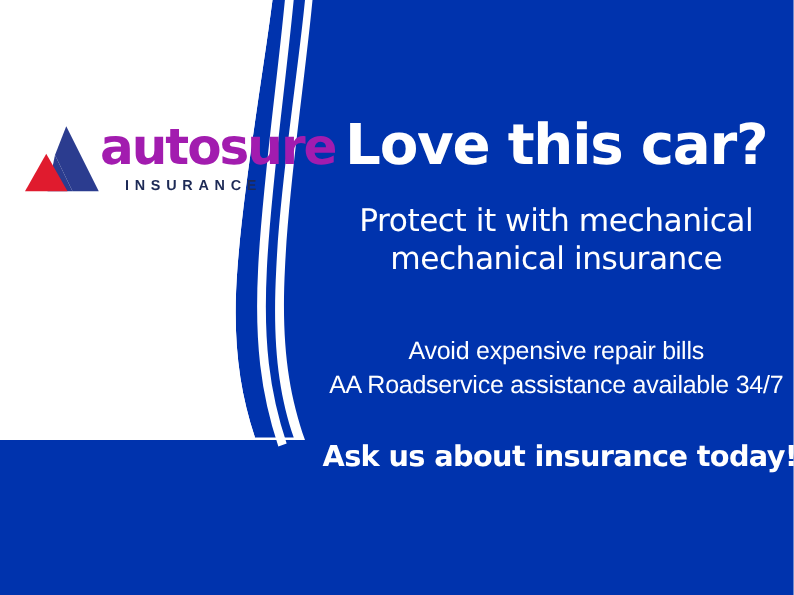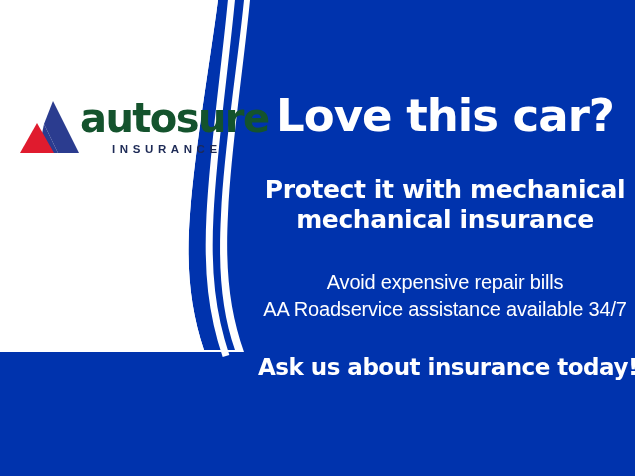--- a/index.html
+++ b/index.html
@@ -49,27 +49,27 @@
     top: 0px;
     width: 150px;
   }
   .wordmark {
     display: block;
     font-family: "DejaVu Sans", sans-serif;
     font-weight: bold;
     font-size: 40px;
     line-height: 44px;
     letter-spacing: -1.6px;
-    color: #14532d;
+    color: #a21caf;
     white-space: nowrap;
   }
   .wordsub {
     display: block;
     margin-top: 2px;
-    margin-left: 32px;
+    margin-left: 20px;
     font-family: "Liberation Sans", sans-serif;
     font-weight: bold;
     font-size: 11.5px;
     line-height: 14px;
     letter-spacing: 4.6px;
     color: #1d2a56;
     white-space: nowrap;
   }
   
   #copy {
@@ -83,28 +83,28 @@
   .headline {
     font-family: "DejaVu Sans", sans-serif;
     font-weight: bold;
     font-size: 45px;
     line-height: 52px;
     letter-spacing: -1px;
     margin: 0;
   }
   .subhead {
     font-family: "DejaVu Sans", sans-serif;
-    font-weight: bold;
+    font-weight: normal;
     font-size: 25px;
     line-height: 30px;
     letter-spacing: -0.4px;
-    margin: 33px 0 0 0;
+    margin: 20px 0 0 0;
   }
   .benefits {
-    margin: 34px 0 0 0;
+    margin: 46px 0 0 0;
     font-family: "Liberation Sans", sans-serif;
     font-weight: normal;
     font-size: 20px;
     line-height: 27px;
     letter-spacing: -0.2px;
   }
   .benefit-line {
     display: block;
     white-space: nowrap;
   }

